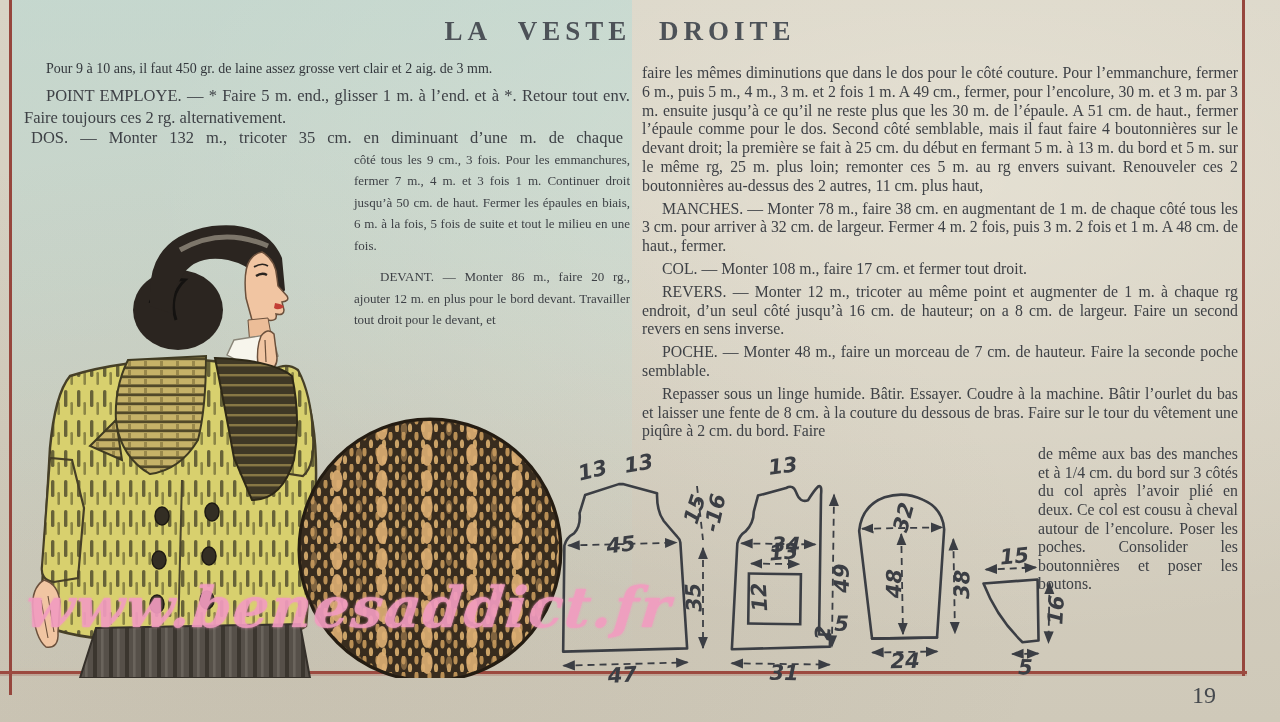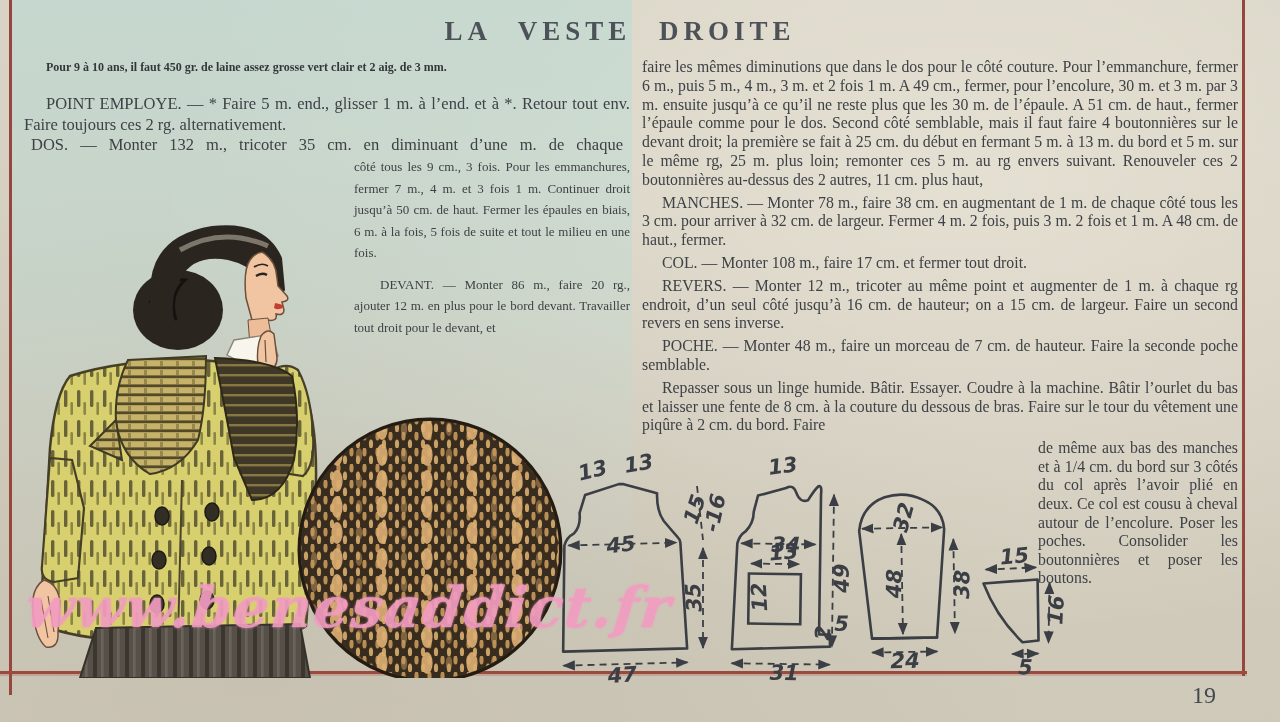--- a/index.html
+++ b/index.html
@@ -13,22 +13,22 @@
     font-family:"Liberation Serif", serif; color:#3e4146;
   }
   .tint{position:absolute; left:12px; top:0; width:620px; height:668px;
     background:linear-gradient(175deg, rgba(182,219,214,0.55) 0%, rgba(182,219,214,0.38) 40%, rgba(182,219,214,0.12) 72%, rgba(182,219,214,0) 100%);}
   .border-left{position:absolute; left:9px; top:0; width:3px; height:695px; background:#96463d;}
   .border-right{position:absolute; left:1242px; top:0; width:3px; height:676px; background:#96463d;}
   .rule-bottom{position:absolute; left:0; top:671px; width:1247px; height:3px; background:#9c4a40; box-shadow:0 2px 0 rgba(156,74,64,0.25);}
   .title{position:absolute; left:360px; top:16px; width:520px; text-align:center;
     font-size:27px; font-weight:bold; letter-spacing:5px; word-spacing:16px; color:#4d5258;}
   .col-left{position:absolute; left:24px; top:60px; width:606px;}
-  .col-right{position:absolute; left:642px; top:58px; width:596px;}
-  .p-intro{font-weight:bold; font-size:12px; line-height:1.32; text-indent:22px; margin:0 0 17px; text-align:justify; color:#33373c;}
+  .col-right{position:absolute; left:642px; top:64px; width:596px;}
+  .p-intro{font-weight:normal; font-size:14px; line-height:1.32; text-indent:22px; margin:0 0 7px; text-align:justify; color:#33373c;}
   .p-point{font-size:16.5px; line-height:1.28; text-indent:22px; margin:0; text-align:justify;}
   .h-exec{font-size:17px; font-weight:bold; letter-spacing:2px; text-align:center; margin:15px 0 11px; color:#3a3d42;}
   .dos-first{font-size:16.5px; text-align:justify; text-align-last:justify; margin:0 7px 1px;}
   .illu-float{float:left; width:330px; height:452px;}
   .p-narrow{font-size:13px; line-height:21.5px; text-align:justify; margin:0;}
   .p-devant{text-indent:26px; margin-top:10px;}
   .col-right p{font-size:15.8px; line-height:18.8px; text-align:justify; margin:0 0 4px; text-indent:20px;}
   .col-right p.cont{text-indent:0;}
   .finishing-narrow{width:200px; margin-left:auto;}
   .finishing-narrow p{text-indent:0; line-height:18.6px;}
@@ -62,21 +62,21 @@
     <div class="dos-first">DOS. — Monter 132 m., tricoter 35 cm. en diminuant d’une m. de chaque</div>
     <div class="illu-float"></div>
     <p class="p-narrow">côté tous les 9 cm., 3 fois. Pour les emmanchures, fermer 7 m., 4 m. et 3 fois 1 m. Continuer droit jusqu’à 50 cm. de haut. Fermer les épaules en biais, 6 m. à la fois, 5 fois de suite et tout le milieu en une fois.</p>
     <p class="p-narrow p-devant">DEVANT. — Monter 86 m., faire 20 rg., ajouter 12 m. en plus pour le bord devant. Travailler tout droit pour le devant, et</p>
   </div>
 
   <div class="col-right">
     <p class="cont">faire les mêmes diminutions que dans le dos pour le côté couture. Pour l’emmanchure, fermer 6 m., puis 5 m., 4 m., 3 m. et 2 fois 1 m. A 49 cm., fermer, pour l’encolure, 30 m. et 3 m. par 3 m. ensuite jusqu’à ce qu’il ne reste plus que les 30 m. de l’épaule. A 51 cm. de haut., fermer l’épaule comme pour le dos. Second côté semblable, mais il faut faire 4 boutonnières sur le devant droit; la première se fait à 25 cm. du début en fermant 5 m. à 13 m. du bord et 5 m. sur le même rg, 25 m. plus loin; remonter ces 5 m. au rg envers suivant. Renouveler ces 2 boutonnières au-dessus des 2 autres, 11 cm. plus haut,</p>
     <p>MANCHES. — Monter 78 m., faire 38 cm. en augmentant de 1 m. de chaque côté tous les 3 cm. pour arriver à 32 cm. de largeur. Fermer 4 m. 2 fois, puis 3 m. 2 fois et 1 m. A 48 cm. de haut., fermer.</p>
     <p>COL. — Monter 108 m., faire 17 cm. et fermer tout droit.</p>
-    <p>REVERS. — Monter 12 m., tricoter au même point et augmenter de 1 m. à chaque rg endroit, d’un seul côté jusqu’à 16 cm. de hauteur; on a 15 cm. de largeur. Faire un second revers en sens inverse.</p>
+    <p>REVERS. — Monter 12 m., tricoter au même point et augmenter de 1 m. à chaque rg endroit, d’un seul côté jusqu’à 16 cm. de hauteur; on a 8 cm. de largeur. Faire un second revers en sens inverse.</p>
     <p>POCHE. — Monter 48 m., faire un morceau de 7 cm. de hauteur. Faire la seconde poche semblable.</p>
     <p>Repasser sous un linge humide. Bâtir. Essayer. Coudre à la machine. Bâtir l’ourlet du bas et laisser une fente de 8 cm. à la couture du dessous de bras. Faire sur le tour du vêtement une piqûre à 2 cm. du bord. Faire</p>
     <div class="finishing-narrow">
       <p>de même aux bas des manches et à 1/4 cm. du bord sur 3 côtés du col après l’avoir plié en deux. Ce col est cousu à cheval autour de l’encolure. Poser les poches. Consolider les boutonnières et poser les boutons.</p>
     </div>
   </div>
 
   <svg class="overlay-svg" width="555" height="470" viewBox="0 0 555 470">
     <defs>
       <pattern id="pjacket" width="13" height="30" patternUnits="userSpaceOnUse">

